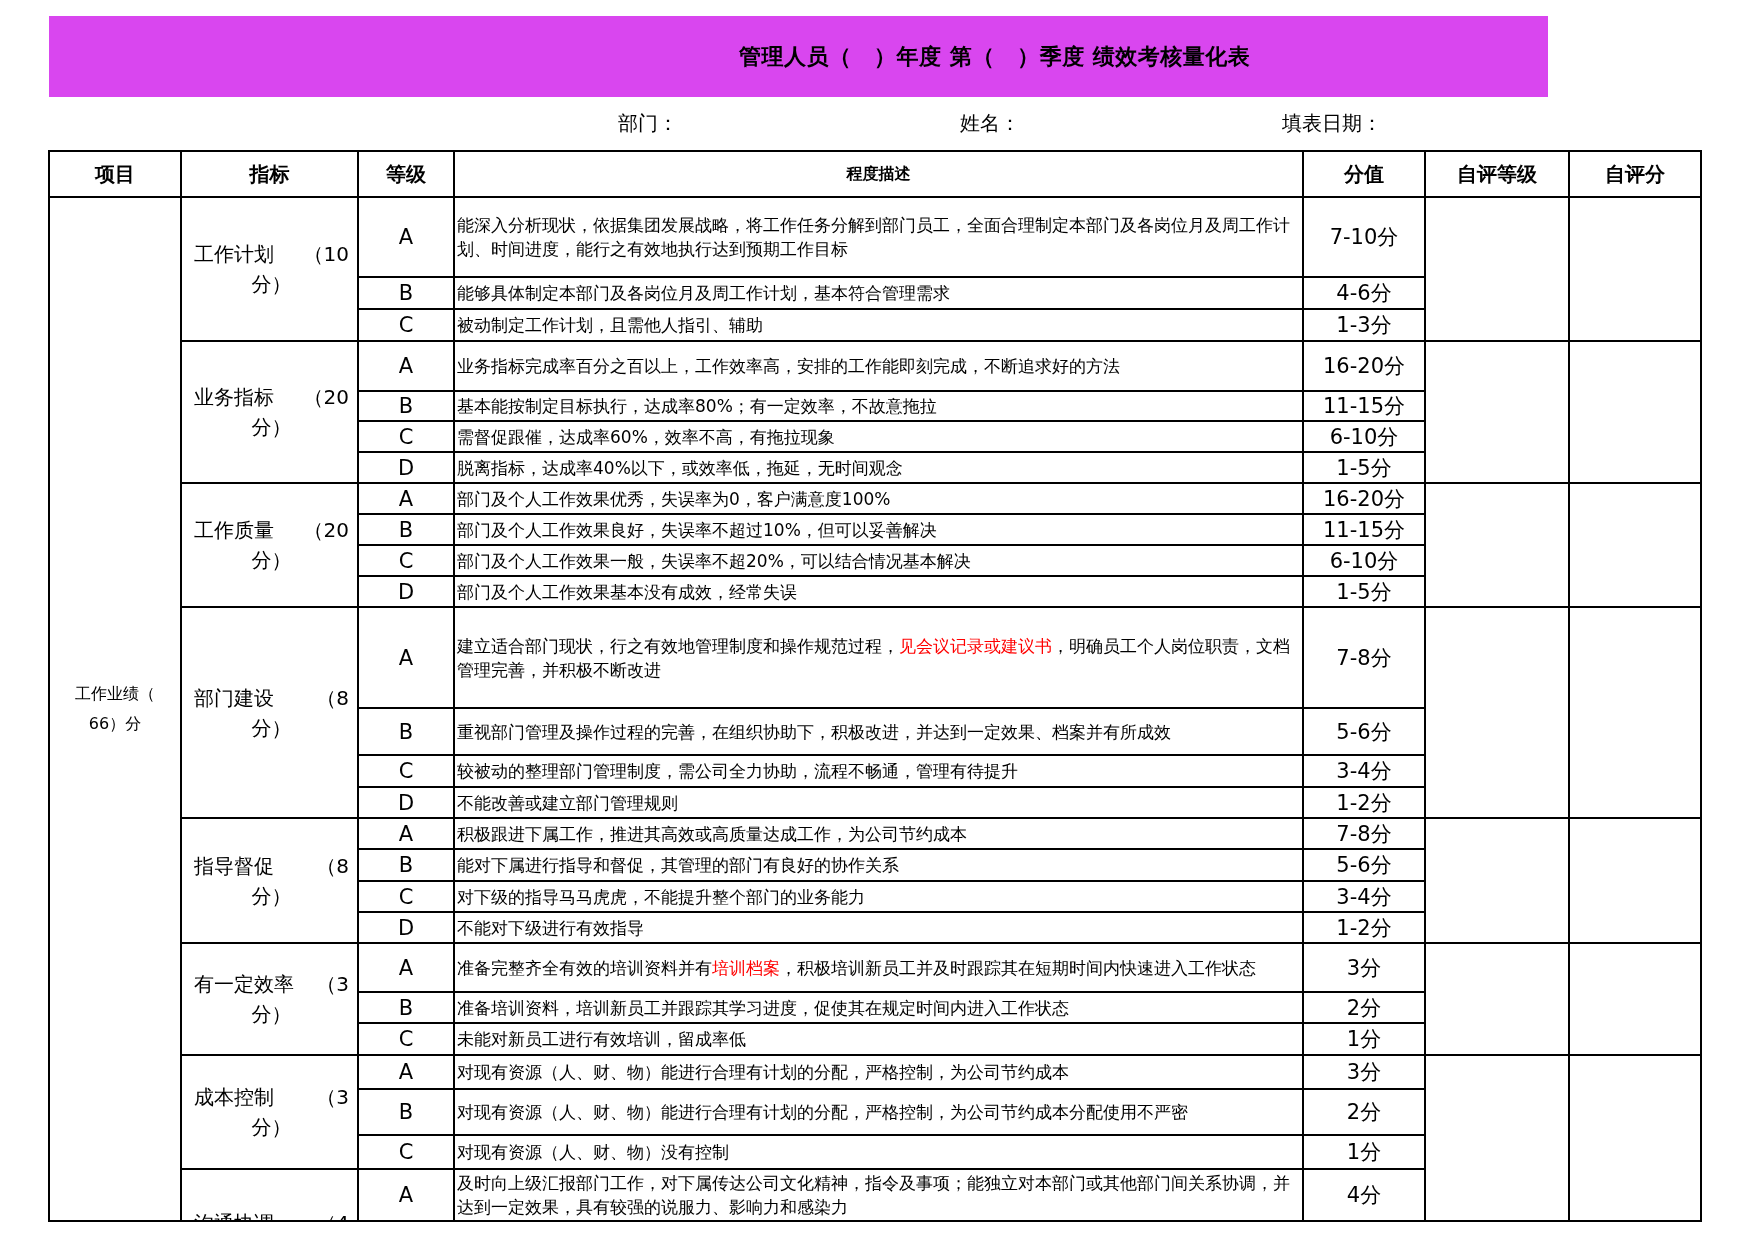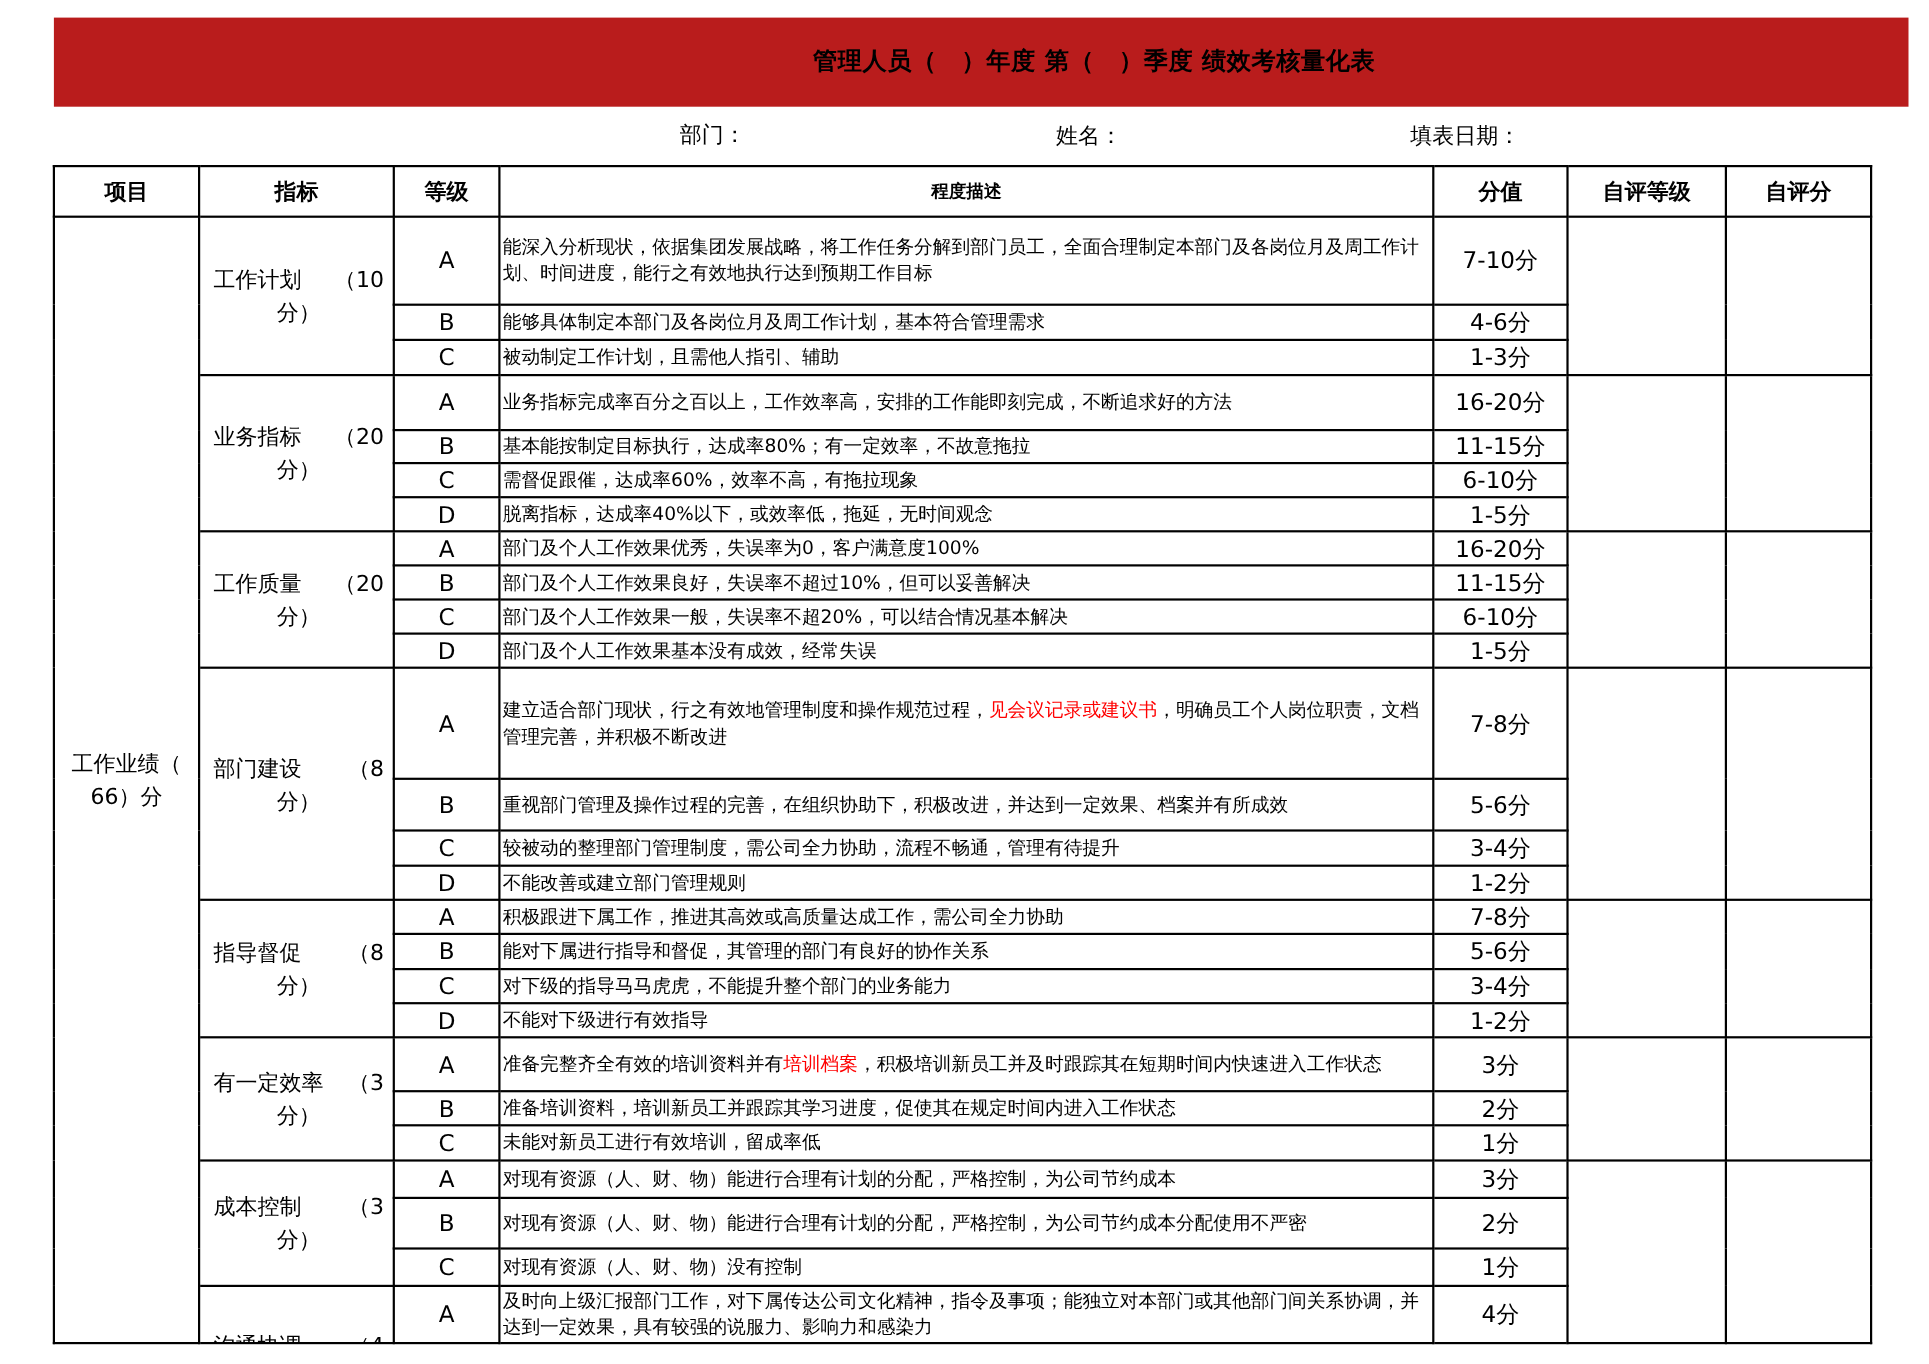--- a/index.html
+++ b/index.html
@@ -1,27 +1,27 @@
 <!DOCTYPE html>
 <html><head>
 <meta charset="utf-8">
 <style>
   html, body { margin:0; padding:0; background:#ffffff; }
   body { width:1754px; height:1240px; overflow:hidden; position:relative;
          font-family:"DejaVu Sans","Liberation Sans",sans-serif; color:#000; }
-  .banner { position:absolute; left:49px; top:16px; width:1686px; height:81px; background:#b91c1c; }
+  .banner { position:absolute; left:49px; top:16px; width:1499px; height:81px; background:#d946ef; }
   .banner-title { position:absolute; left:0; right:0; top:0; height:81px; line-height:81px;
                   text-align:left; padding-left:690px; font-size:22px; font-weight:bold; letter-spacing:0.5px; }
   .meta { position:absolute; top:108px; font-size:20px; height:30px; line-height:30px; }
   .grid { position:absolute; left:48px; top:150px; width:1652px; }
   table { border-collapse:collapse; table-layout:fixed; width:1652px; }
   td, th { border:2px solid #000; padding:0; }
   th { height:44px; font-size:20px; font-weight:bold; vertical-align:middle; }
   th.desc-h { font-size:16px; }
-  td.proj { text-align:center; font-size:20px; vertical-align:middle; line-height:30px; }
+  td.proj { text-align:center; font-size:16px; vertical-align:middle; line-height:30px; }
   td.ind { font-size:20px; vertical-align:middle; line-height:30px; padding:0 8px 0 12px; }
   td.ind .l1 { display:flex; justify-content:space-between; }
   td.ind .l2 { text-align:center; }
   td.grade { text-align:center; font-size:21px; vertical-align:middle; }
   td.desc { font-size:17px; line-height:24px; padding:0 0 0 2px; vertical-align:middle; white-space:normal; }
   td.score { text-align:center; font-size:21px; vertical-align:middle; }
   td.self { vertical-align:middle; }
   .red { color:#FF0000; }
 </style>
 </head>
@@ -180,21 +180,21 @@
 
     <tr style="height:31px">
       <td class="ind" rowspan="4">
         <div class="l1">
               <span>指导督促</span>
               <span>（8</span>
             </div>
         <div class="l2">分）</div>
       </td>
       <td class="grade">A</td>
-      <td class="desc">积极跟进下属工作，推进其高效或高质量达成工作，需公司全力协助</td>
+      <td class="desc">积极跟进下属工作，推进其高效或高质量达成工作，为公司节约成本</td>
       <td class="score">7-8分</td>
       <td class="self" rowspan="4"></td>
       <td class="self" rowspan="4"></td>
     </tr>
     <tr style="height:32px">
       <td class="grade">B</td>
       <td class="desc">能对下属进行指导和督促，其管理的部门有良好的协作关系</td>
       <td class="score">5-6分</td>
     </tr>
     <tr style="height:31px">

